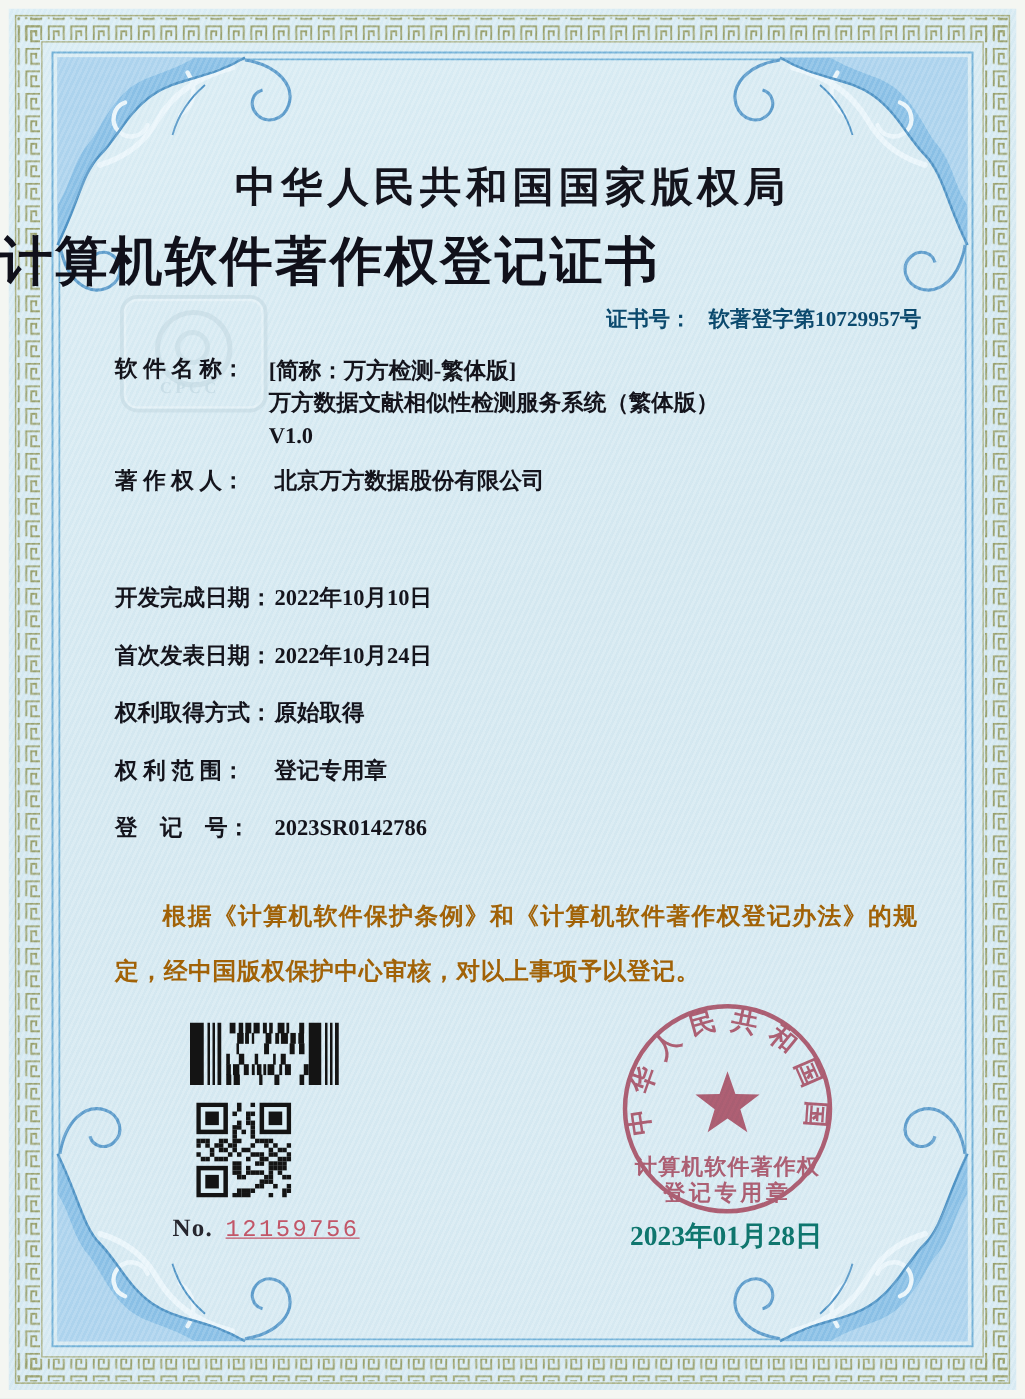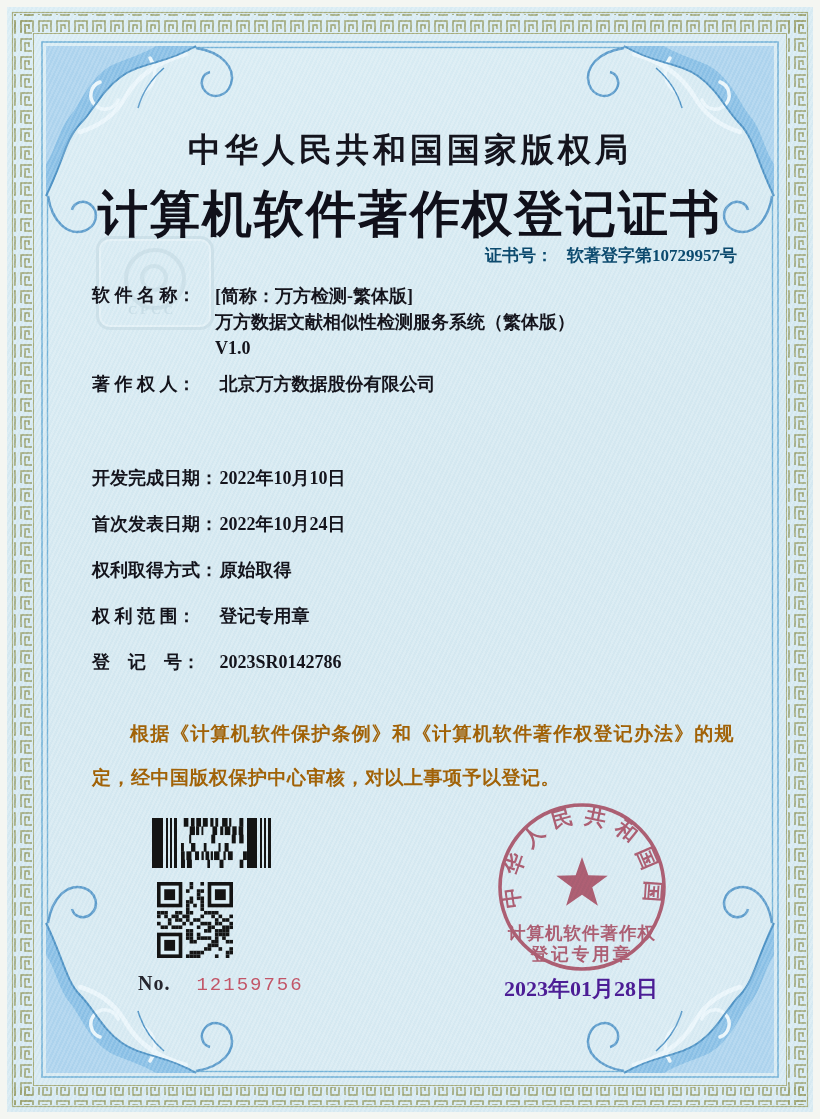--- a/index.html
+++ b/index.html
@@ -13,36 +13,36 @@
     background:linear-gradient(160deg,#dceef5 0%,#d6e9f1 45%,#d9ebf3 100%);
   }
   .texture{
     position:absolute;left:7px;top:7px;right:7px;bottom:7px;
     background:repeating-linear-gradient(115deg,rgba(255,255,255,.25) 0 2px,rgba(120,170,200,.05) 2px 4px);
     opacity:.5;pointer-events:none;
   }
   svg.frame{position:absolute;left:0;top:0;}
   .txt{position:absolute;color:#0c4a6e;white-space:nowrap;}
   .authority{left:0;right:0;top:128px;text-align:center;font-size:33px;font-weight:700;letter-spacing:4px;color:#14141d;}
-  .cert-title{left:0;right:0;top:181px;text-align:center;font-size:50px;font-weight:700;letter-spacing:2px;color:#10101a;}
+  .cert-title{left:0;right:0;top:181px;font-size:42px;font-weight:700;letter-spacing:2px;color:#10101a;}
   .certno{right:83px;top:244px;font-size:17px;font-weight:700;}
   .certno .gap{display:inline-block;width:14px;}
   .row{position:absolute;left:92px;font-size:18px;font-weight:700;color:#14141c;white-space:nowrap;}
   .row .lbl{display:inline-block;width:123px;}
   .row .val{display:inline-block;}
   .name-lines{position:absolute;left:215px;top:283px;font-size:18px;font-weight:700;color:#14141c;line-height:26px;}
   .statement{
     position:absolute;left:92px;top:712px;width:642px;
     font-size:19px;font-weight:700;color:#a16207;line-height:44px;
     text-indent:2em;text-align:justify;white-space:normal;letter-spacing:.5px;
   }
   .serial{position:absolute;left:138px;top:972px;font-size:20px;}
   .serial .no{font-weight:700;color:#26262e;letter-spacing:1px;}
-  .serial .num{color:#c25668;font-family:"Liberation Mono","DejaVu Sans Mono",monospace;font-size:19px;letter-spacing:2px;margin-left:26px;}
-  .issue-date{position:absolute;left:504px;top:974px;font-size:22px;font-weight:700;color:#4c1d95;}
+  .serial .num{color:#c25668;font-family:"Liberation Mono","DejaVu Sans Mono",monospace;font-size:19px;letter-spacing:2px;margin-left:10px;text-decoration:underline;}
+  .issue-date{position:absolute;left:504px;top:974px;font-size:22px;font-weight:700;color:#0f766e;}
   .watermark{position:absolute;left:96px;top:236px;width:120px;height:96px;opacity:.5;pointer-events:none;}
   .wm-rect{position:absolute;left:0;top:0;width:112px;height:88px;border:3px solid rgba(186,209,219,.8);border-radius:14px;box-shadow:inset 0 0 0 2px rgba(255,255,255,.5);}
   .wm-circle{position:absolute;left:28px;top:12px;width:54px;height:54px;border:4px solid rgba(186,209,219,.8);border-radius:50%;}
   .wm-dot{position:absolute;left:44px;top:28px;width:20px;height:20px;border:4px solid rgba(186,209,219,.75);border-radius:50%;}
   .wm-text{position:absolute;left:0;width:112px;top:66px;text-align:center;font-size:13px;letter-spacing:3px;color:rgba(180,205,216,.9);font-weight:700;}
   .barcode{position:absolute;left:152px;top:818px;}
   .qr{position:absolute;left:157px;top:882px;}
   .seal{position:absolute;left:482px;top:787px;opacity:.9;mix-blend-mode:multiply;}
 </style>
 </head>

